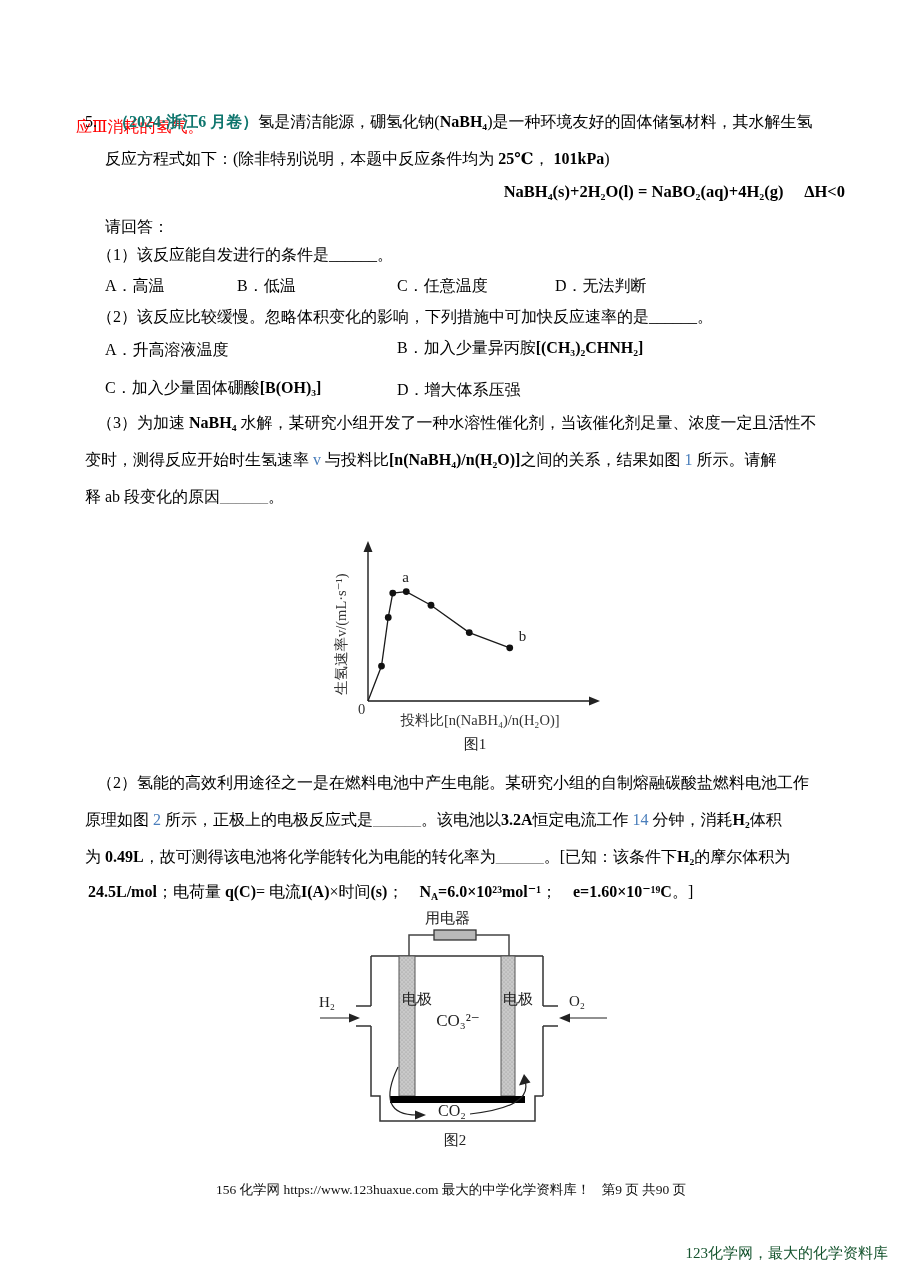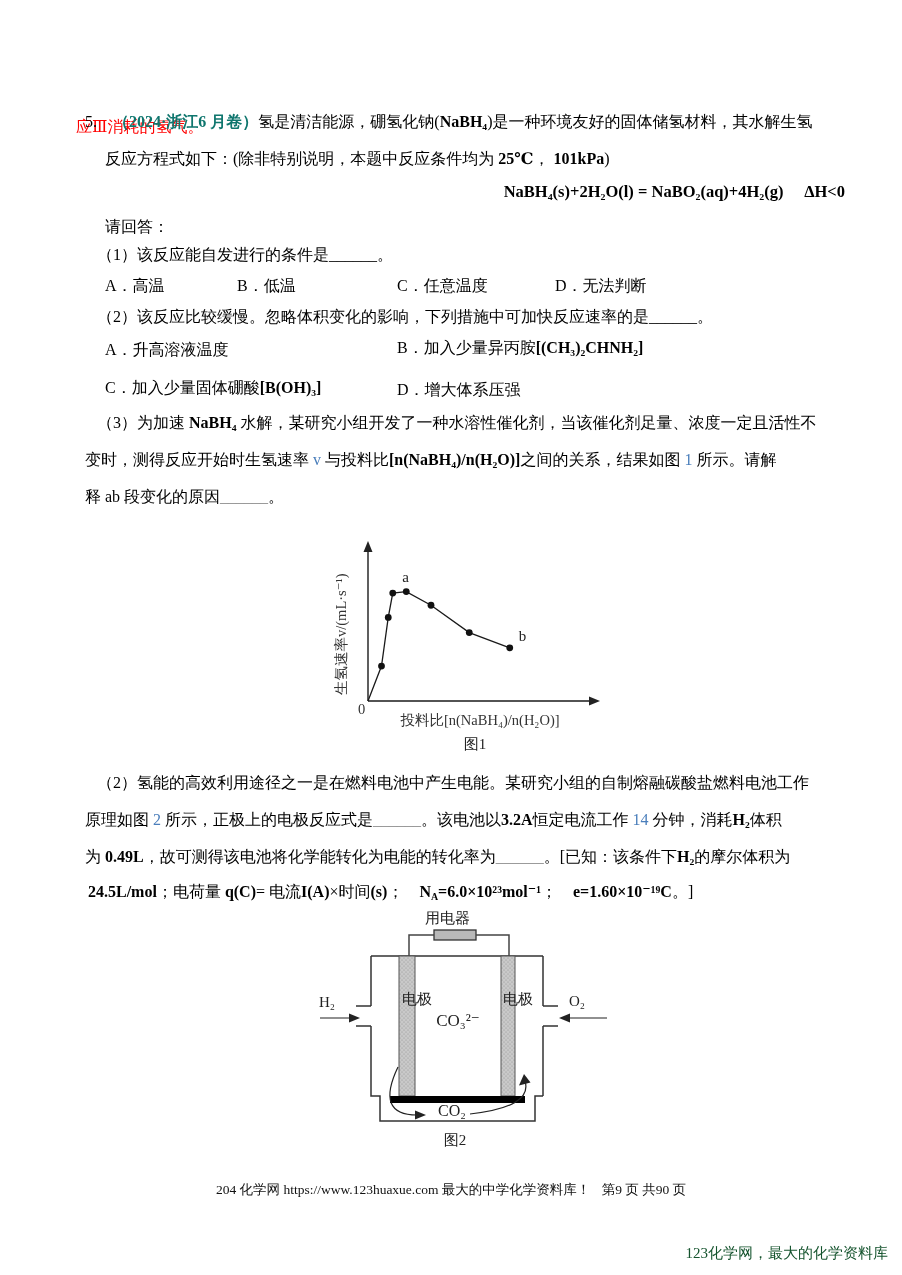--- a/index.html
+++ b/index.html
@@ -126,19 +126,19 @@
     <div class="f2label vtext" style="left:114px;top:88px;">电极</div>
     <div class="f2label vtext" style="left:215px;top:88px;">电极</div>
     <div class="f2label" style="left:143px;top:107px;width:60px;text-align:center;font-size:17px;">CO₃²⁻</div>
     <div class="f2label" style="left:34px;top:91px;width:36px;font-size:15px;">H₂</div>
     <div class="f2label" style="left:284px;top:90px;width:36px;font-size:15px;">O₂</div>
     <div class="f2label" style="left:137px;top:199px;width:60px;text-align:center;font-size:16px;">CO₂</div>
     <div class="figcap" style="left:110px;top:228px;width:120px;">图2</div>
   </div>
 
   <div class="footer">
-    <span>204 化学网  https://www.123huaxue.com  最大的中学化学资料库！</span>
+    <span>156 化学网  https://www.123huaxue.com  最大的中学化学资料库！</span>
     <span class="pageinfo">第9 页 共90 页</span>
   </div>
 
   <div class="watermark">123化学网，最大的化学资料库</div>
 
 </div>
 
 </body></html>

